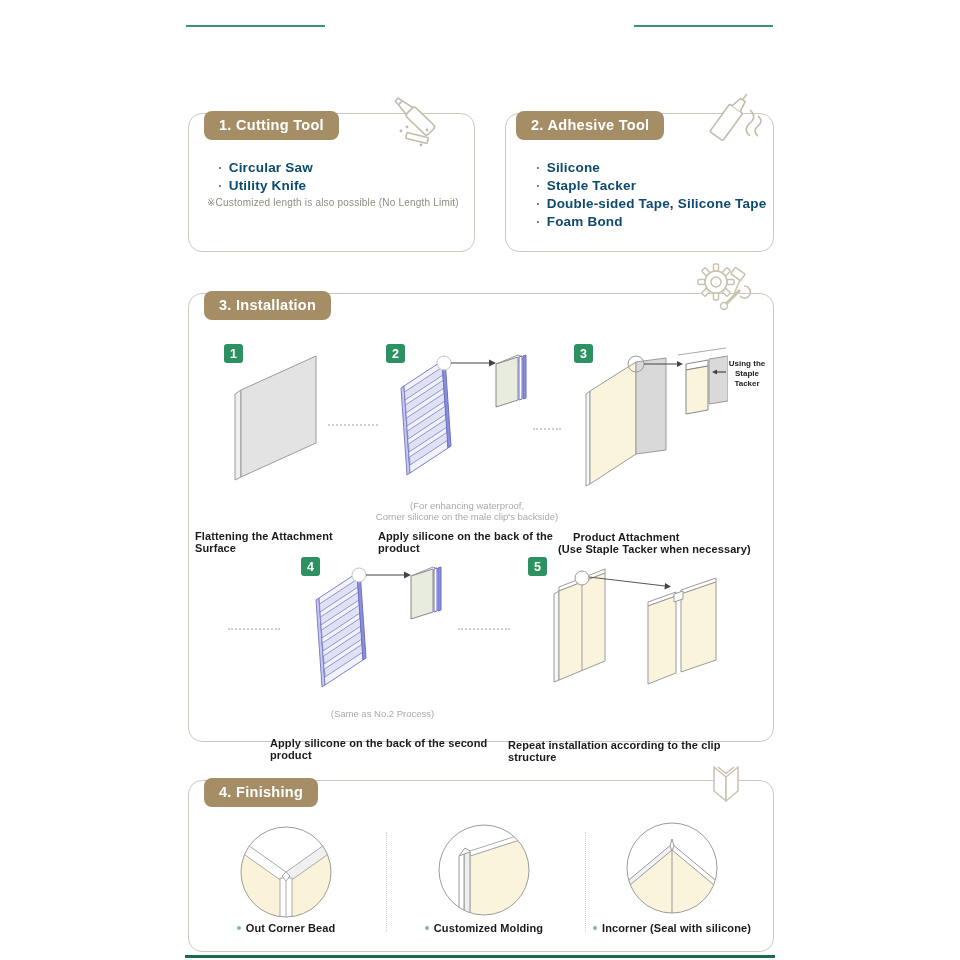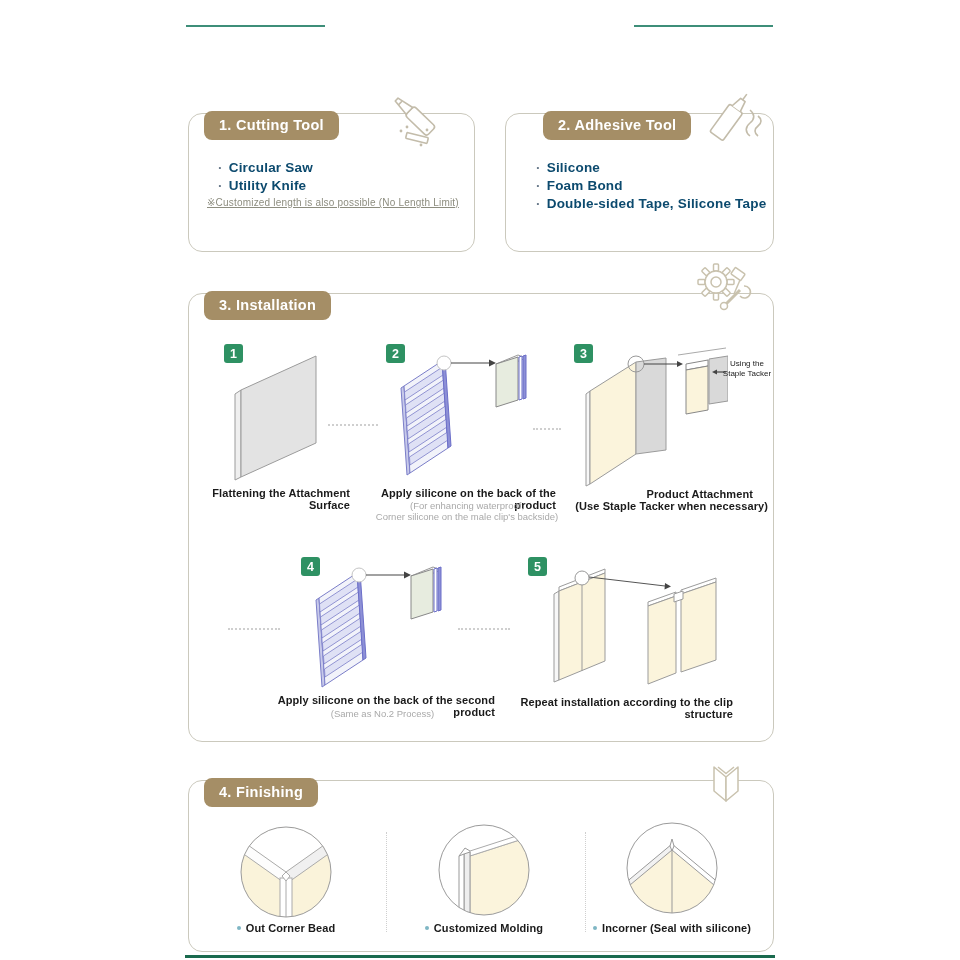--- a/index.html
+++ b/index.html
@@ -26,25 +26,25 @@
 
   
   .toollist{position:absolute;list-style:none;margin:0;padding:0;}
   .toollist li{font-size:13.5px;font-weight:bold;color:#0c4a6e;line-height:18px;letter-spacing:.2px;}
   .toollist li::before{content:"\00B7";color:#68798a;font-weight:900;margin-right:6px;}
   .note{position:absolute;font-size:10px;color:#8d8d7f;letter-spacing:.2px;}
 
   
   .stepbadge{position:absolute;width:19px;height:19px;background:#2E9163;border-radius:3px;
     color:#fff;font-size:12.5px;font-weight:bold;display:flex;align-items:center;justify-content:center;}
-  .cap{position:absolute;font-size:11px;font-weight:bold;color:#1a1a1a;text-align:right;letter-spacing:.1px;}
+  .cap{position:absolute;font-size:11px;font-weight:bold;color:#1a1a1a;text-align:left;letter-spacing:.1px;margin-top:43px;}
   .sub{position:absolute;font-size:9.5px;color:#a9a9a9;text-align:center;}
   .dotline{position:absolute;border-top:2px dotted #cfcfcf;height:0;}
   .vdivider{position:absolute;width:0;border-left:1px dotted #cfcfcf;}
-  .anno{position:absolute;font-size:8px;font-weight:normal;color:#222;text-align:center;line-height:10px;}
+  .anno{position:absolute;font-size:8px;font-weight:bold;color:#222;text-align:center;line-height:10px;}
 
   .diagram{position:absolute;}
 
   
   .fcap{position:absolute;font-size:11px;font-weight:bold;color:#1a1a1a;text-align:center;letter-spacing:.1px;}
   .dot{display:inline-block;width:4px;height:4px;border-radius:50%;background:#7fb6c4;
        margin-right:5px;vertical-align:2px;}
 
   .bottom-line{position:absolute;left:185px;top:955px;width:590px;height:3px;background:#1A6A4E;}
 </style>
@@ -73,41 +73,42 @@
         <circle cx="33" cy="37" r="1.4"></circle>
       <circle cx="53" cy="40" r="1.4"></circle>
         <circle cx="47" cy="55" r="1.4"></circle>
     </g>
   </svg>
 
   <ul class="toollist" style="left:218px;top:159px;">
     <li>Circular Saw</li>
     <li>Utility Knife</li>
   </ul>
-  <div class="note" style="left:207px;top:197px;text-decoration:underline;">※Customized length is also possible (No Length Limit)</div>
+  <div class="note" style="left:207px;top:197px;">※Customized length is also possible (No Length Limit)</div>
 
   <div class="box" id="box-adhesive"></div>
-  <div class="seclabel" style="left:543px;top:111px;">2. Adhesive Tool</div>
+  <div class="seclabel" style="left:516px;top:111px;">2. Adhesive Tool</div>
 
   <svg class="diagram" style="left:698px;top:84px;" width="66" height="70" viewBox="0 0 66 70">
     <g stroke="#c3bcaa" stroke-width="1.6" fill="#fff" stroke-linejoin="round">
       <g transform="rotate(36 30 36)">
         <rect x="22" y="22" width="16" height="34" rx="2"></rect>
         <path d="M25 22 L27.5 11 L33 11 L35 22"></path>
         <line x1="30" y1="11" x2="30" y2="4"></line>
       </g>
       <path d="M52 26 c5 4 5 9 0 13 c-5 4 -5 9 0 13" fill="none"></path>
       <path d="M60 32 c4 3 4 7 0 10 c-4 3 -4 7 0 10" fill="none"></path>
     </g>
   </svg>
 
   <ul class="toollist" style="left:536px;top:159px;">
     <li>Silicone</li>
+    <li>Staple Tacker</li>
+    <li>Double-sided Tape, Silicone Tape</li>
     <li>Foam Bond</li>
-    <li>Double-sided Tape, Silicone Tape</li>
   </ul>
 
   <div class="box" id="box-install"></div>
   <div class="seclabel" style="left:204px;top:291px;">3. Installation</div>
 
   <svg class="diagram" style="left:694px;top:260px;" width="62" height="60" viewBox="0 0 62 60">
     <g stroke="#c9c2ae" stroke-width="1.5" fill="#fff">
       <g>
         <rect x="19.5" y="4" width="5" height="7" rx="1"></rect>
         <rect x="19.5" y="4" width="5" height="7" rx="1" transform="rotate(45 22 22)"></rect>

